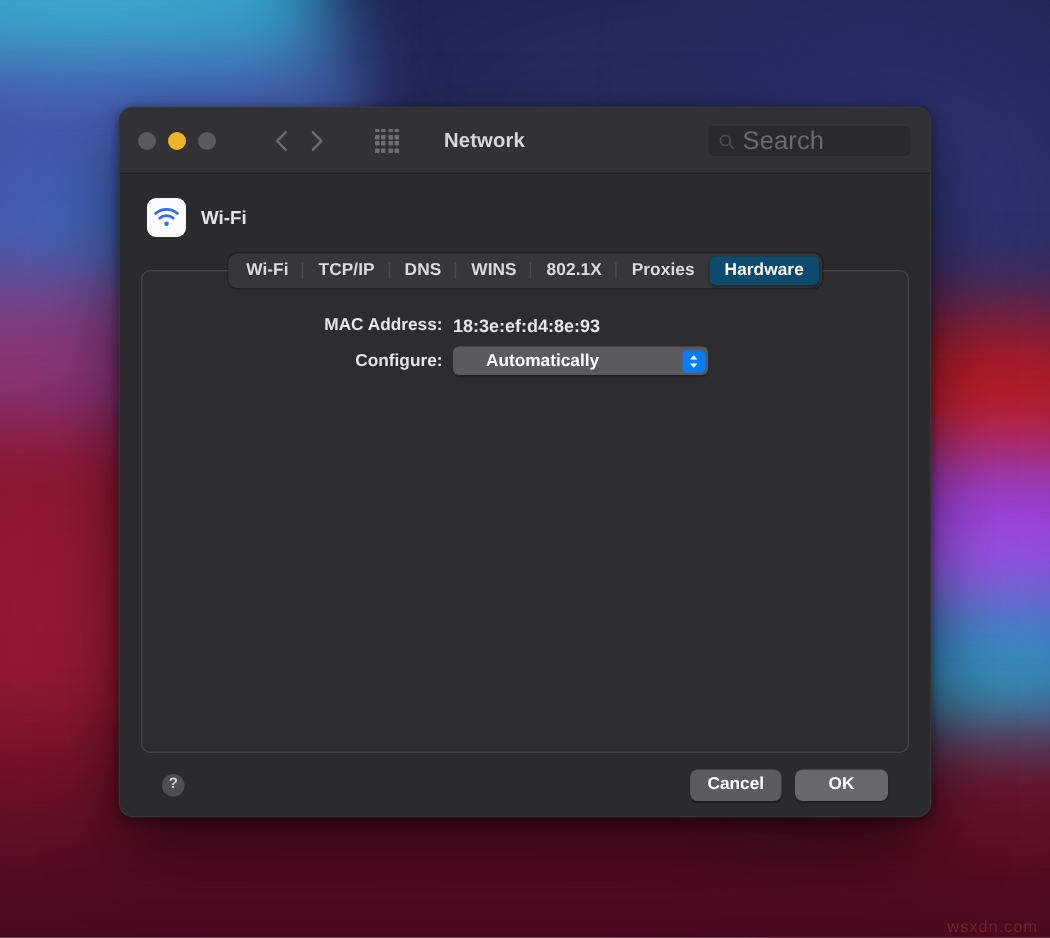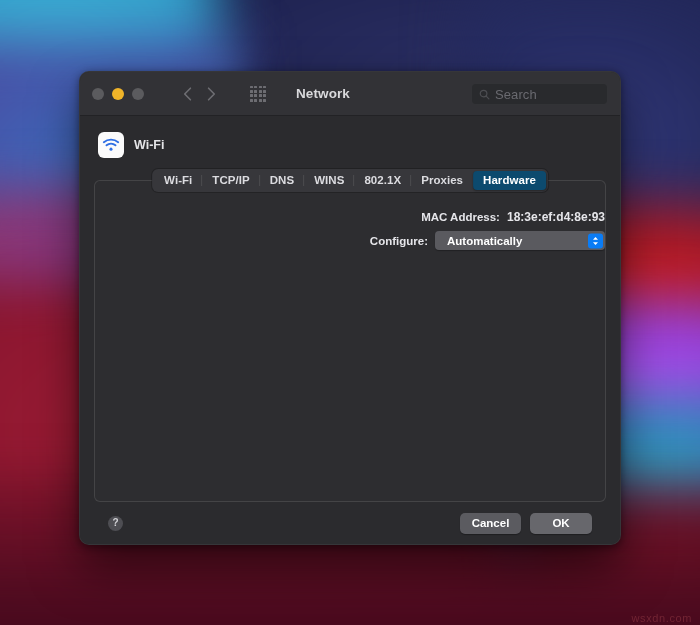--- a/index.html
+++ b/index.html
@@ -165,21 +165,21 @@
     background: #292a2d;
     border: 1px solid rgba(255,255,255,0.045);
     border-radius: 5px;
     display: flex;
     align-items: center;
     padding: 0 7px;
     gap: 5px;
   }
   .searchbox .mag { flex: 0 0 auto; opacity: .55; }
   .search-ph {
-    font-size: 13px;
+    font-size: 17px;
     color: #6a6a70;
     letter-spacing: .1px;
   }
 
   
   .win-body {
     flex: 1 1 auto;
     background: #2b2b2e;
     padding: 12px 14px 0 14px;
     display: flex;
@@ -259,21 +259,20 @@
     background: #2d2d30;
     padding: 26px 0 0 0;
     position: relative;
   }
 
   .form {
     display: flex;
     flex-direction: column;
     gap: 7px;
     padding-top: 3px;
-    align-items: flex-end;
   }
   .frow {
     display: flex;
     align-items: center;
   }
   .flabel {
     width: 207px;
     text-align: right;
     padding-right: 7px;
     font-size: 11.5px;
@@ -287,21 +286,21 @@
     color: #e6e6ea;
   }
 
   .popup {
     width: 170px;
     height: 19px;
     background: #5a5a5f;
     border-radius: 4px;
     display: flex;
     align-items: center;
-    padding-left: 12px;
+    padding-left: 22px;
     position: relative;
     box-shadow: 0 1px 1px rgba(0,0,0,0.28);
   }
   .popup .ptext {
     font-size: 11.5px;
     font-weight: bold;
     color: #ffffff;
   }
   .popup .stepper {
     position: absolute;

